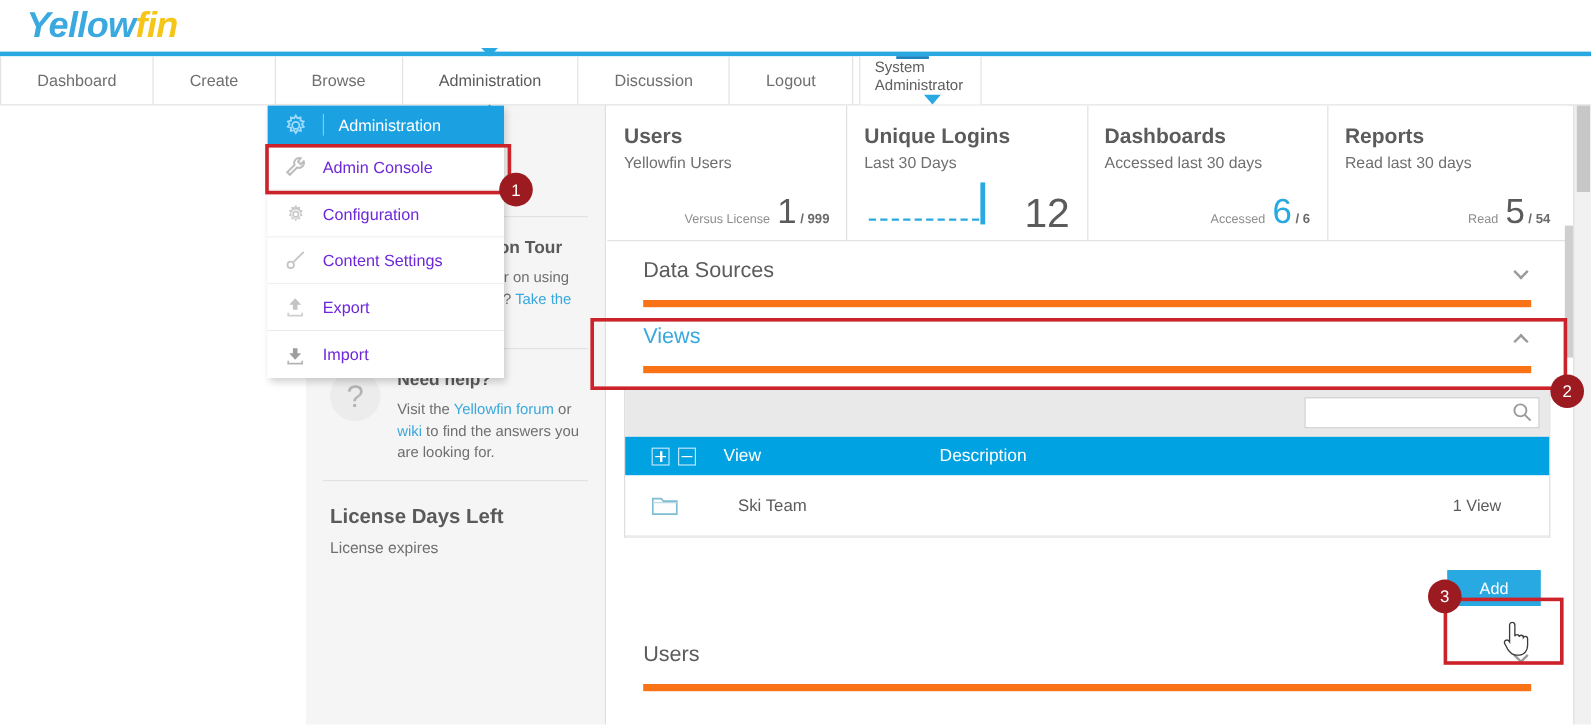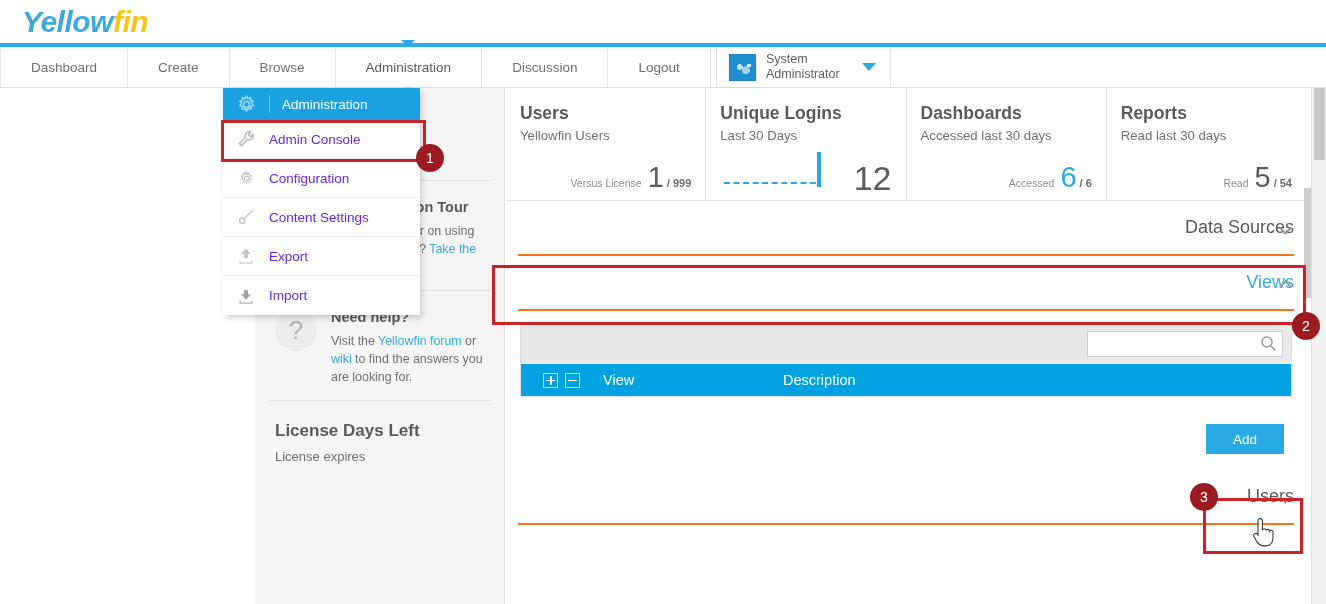--- a/index.html
+++ b/index.html
@@ -57,21 +57,21 @@
     border-left: 8px solid transparent; border-right: 8px solid transparent;
     border-bottom: 8px solid #1ba1e2;
     z-index: 61;
   }
 
   
   .user-box {
     position: absolute; left: 716px; top: 47px; height: 40px;
     display: flex; align-items: center;
     border-left: 1px solid #e3e3e3; border-right: 1px solid #e3e3e3;
-    padding: 0 14px 0 12px; background: #fff;
+    padding: 0 14px 0 12px; background: #fff; flex-direction: column;
   }
   .avatar {
     width: 27px; height: 27px; background: #1f8fd0;
     margin-right: 10px; position: relative; overflow: hidden;
     border: 1px solid #1b80bb;
   }
   .avatar::after {
     content: ""; position: absolute; left: 4px; top: 6px;
     width: 19px; height: 15px;
     background:
@@ -152,23 +152,23 @@
     position: absolute; left: 93px; bottom: 3px; width: 4px; height: 35px;
     background: #29a9e1;
   }
   .stat-big-logins {
     position: absolute; right: 14px; bottom: 2px;
     font-size: 34px; color: #5b5b5b; line-height: 40px;
   }
 
   
   .section {
-    position: relative; height: 55px; margin: 0 12px;
-    border-bottom: 2px solid #f97316;
-    display: flex; align-items: center; cursor: pointer; justify-content: flex-end;
+    position: relative; height: 55px; margin: 0 30px;
+    border-bottom: 6px solid #f97316;
+    display: flex; align-items: center; cursor: pointer;
   }
   .section-title { font-size: 18px; color: #5b5b5b; }
   .section-title.open { color: #38a8dd; }
   .chev {
     position: absolute; right: 4px; top: 50%; margin-top: -4px;
     width: 9px; height: 9px; border-right: 2px solid #9a9a9a; border-bottom: 2px solid #9a9a9a;
     transform: rotate(45deg);
   }
   .chev.up { transform: rotate(-135deg); margin-top: -1px; }
 
@@ -434,20 +434,31 @@
 
       <div class="thead">
         <div class="th-tools">
           <span class="sqbtn plus"></span>
           <span class="sqbtn"></span>
         </div>
         <div class="th-view">View</div>
         <div class="th-desc">Description</div>
       </div>
 
+      <div class="trow">
+        <div class="td-icon">
+          <svg width="22" height="18" viewBox="0 0 22 18" fill="none">
+            <path d="M1 3.5 H8 L9.8 5.6 H21 V16.5 H1 Z" stroke="#7fbdd4" stroke-width="1.4" fill="#fdfdfd"></path>
+            <path d="M1 6.8 H21" stroke="#bcd9e6" stroke-width="1"></path>
+          </svg>
+        </div>
+        <div class="td-view">Ski Team</div>
+        <div class="td-desc"></div>
+        <div class="td-count">1 View</div>
+      </div>
     </div>
 
     <div class="btn-row">
       <button class="btn-add">Add</button>
     </div>
 
     <div class="section" style="margin-top:16px">
       <span class="section-title">Users</span>
       <span class="chev"></span>
     </div>

